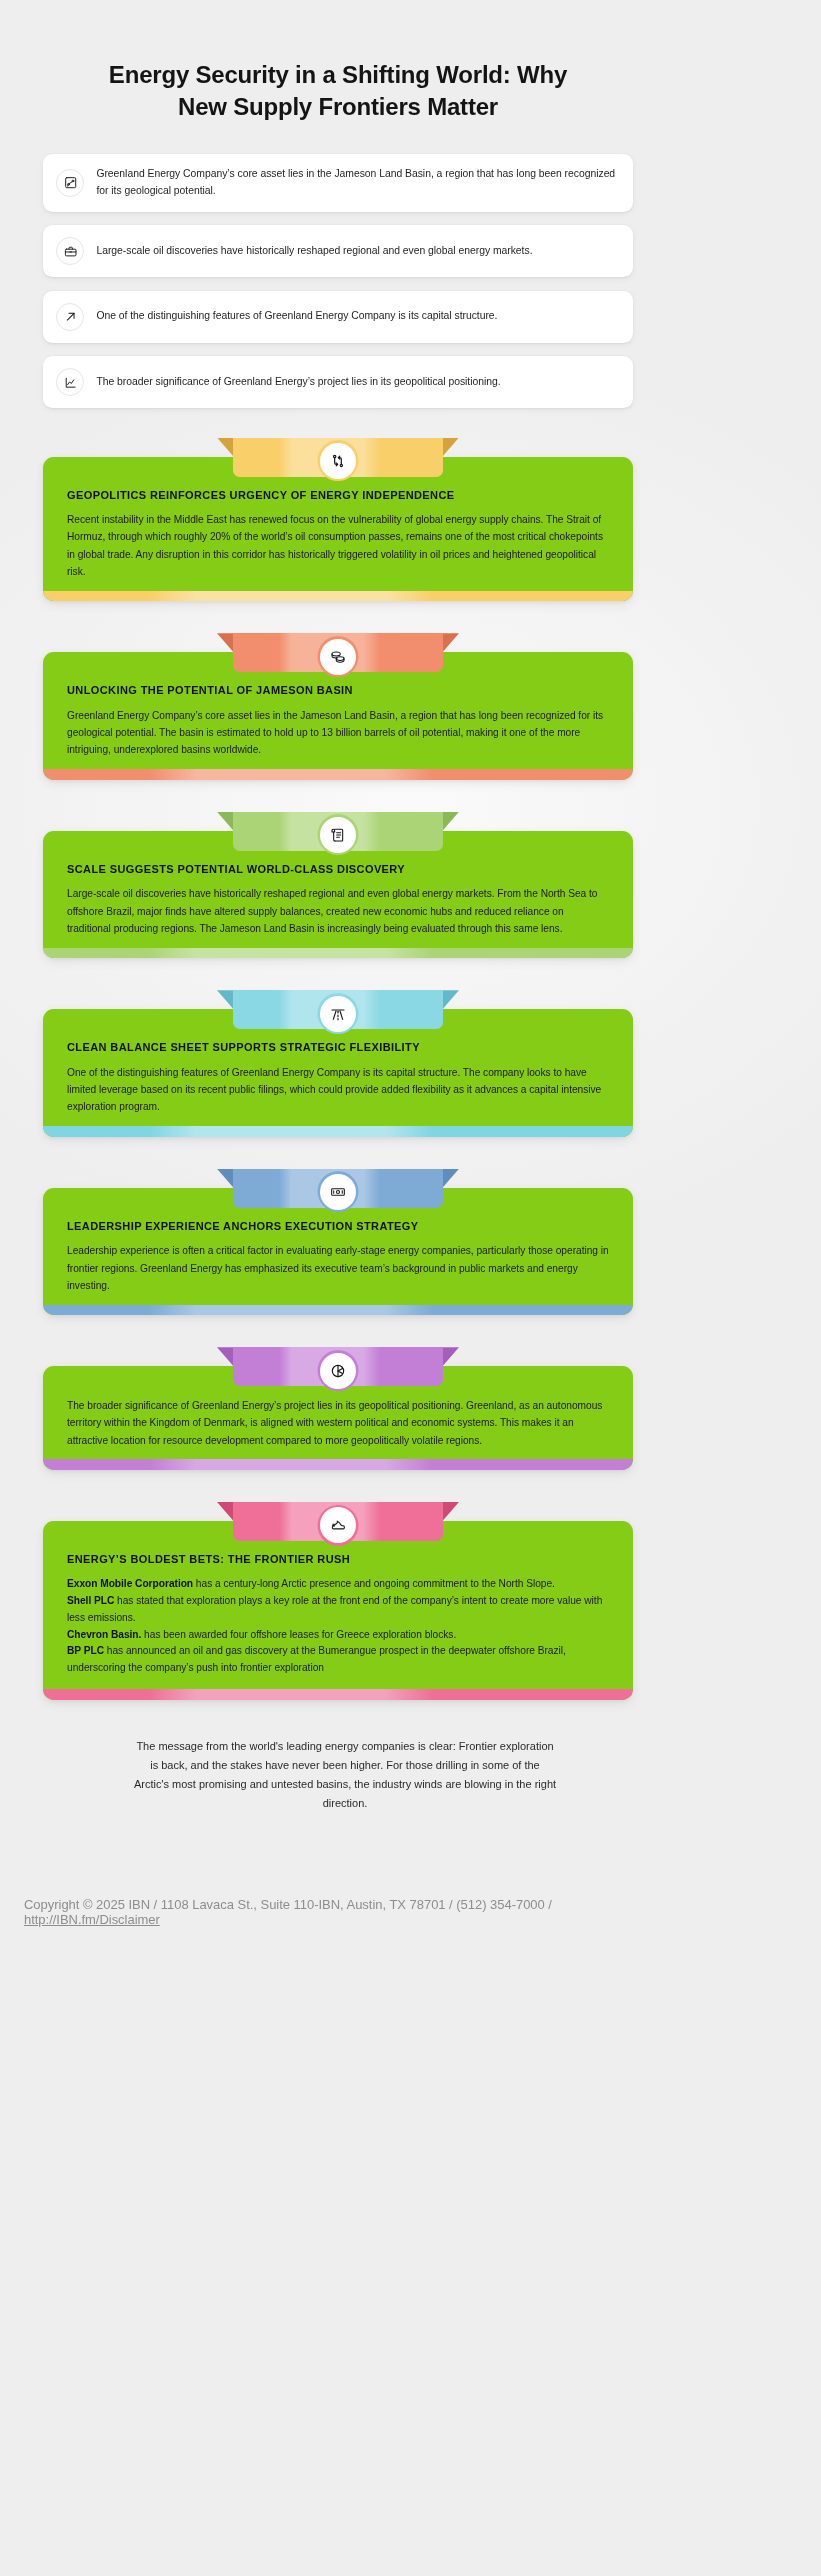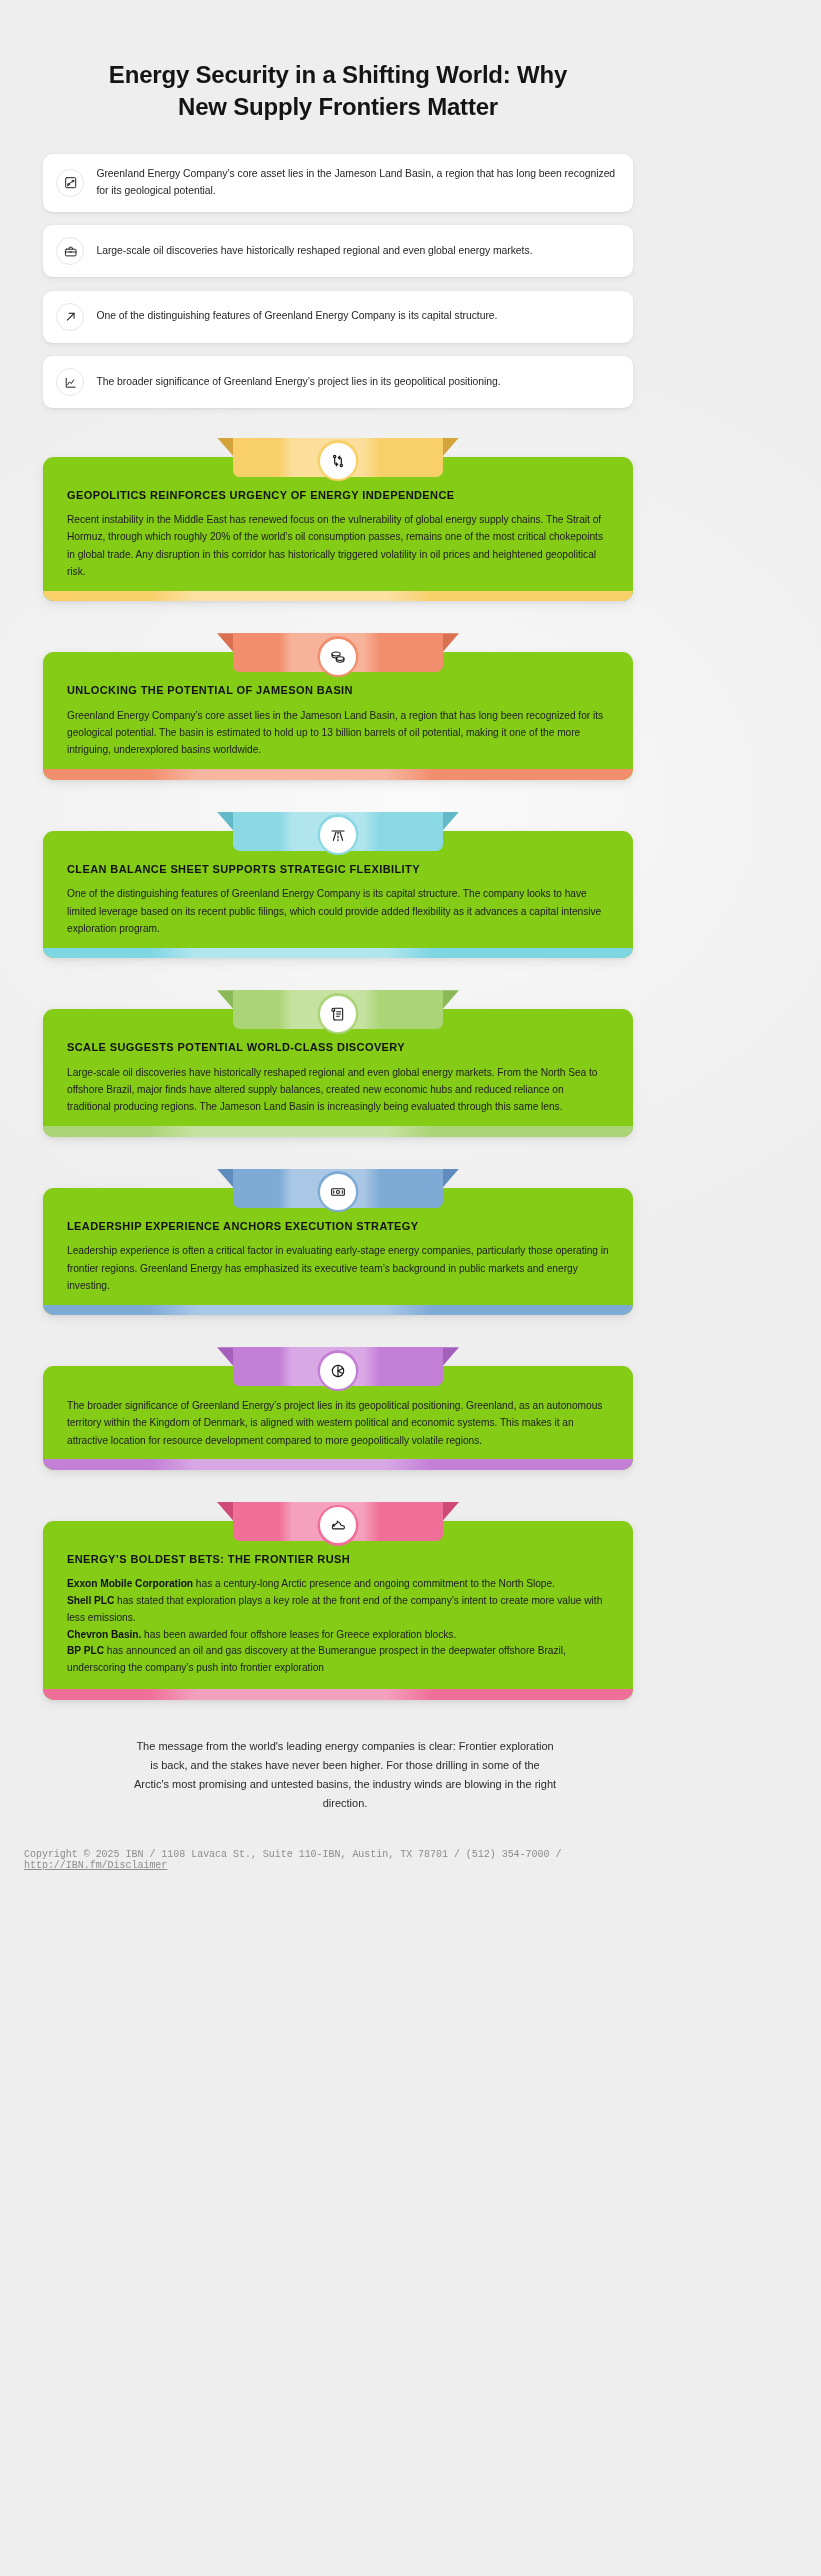--- a/index.html
+++ b/index.html
@@ -150,26 +150,25 @@
     margin-top: 37px;
     padding: 0 118px;
     text-align: center;
     font-size: 11px;
     line-height: 1.72;
     color: #2a2a2a;
     margin-left: 14px;
   }
 
   .footer {
-    margin-top: 36px;
+    margin-top: 84px;
     padding: 0 24px 17.4px 24px;
-    font-size: 10px;
+    font-size: 13px;
     color: #8d8d8d;
     letter-spacing: -0.03px;
-    font-family: Liberation Mono, monospace;
   }
   .footer a { color: #8d8d8d; text-decoration: underline; }
 </style>
 </head>
 <body>
 
 <div class="page">
 
   <div class="title-wrap">
     <h1 class="page-title">Energy Security in a Shifting World: Why New Supply Frontiers Matter</h1>
@@ -259,20 +258,43 @@
           </div>
         </div>
         <div class="card">
           <h2>UNLOCKING THE POTENTIAL OF JAMESON BASIN</h2>
           <p class="body">Greenland Energy Company’s core asset lies in the Jameson Land Basin, a region that has long been recognized for its geological potential. The basin is estimated to hold up to 13 billion barrels of oil potential, making it one of the more intriguing, underexplored basins worldwide.</p>
           <div class="footbar" style="background: linear-gradient(90deg, rgb(242, 142, 110) 0%, rgb(242, 142, 110) 18%, rgb(247, 182, 159) 26%, rgb(247, 182, 159) 58%, rgb(242, 142, 110) 66%, rgb(242, 142, 110) 100%);"></div>
         </div>
       </div>
       <div class="section">
         <div class="ribbon">
+          <div class="tail left" style="background: rgb(140, 185, 87);"></div>
+          <div class="tail right" style="background: rgb(140, 185, 87);"></div>
+          <div class="band" style="background: linear-gradient(90deg, rgb(171, 212, 119) 0%, rgb(171, 212, 119) 22%, rgb(198, 226, 161) 28%, rgb(198, 226, 161) 62%, rgb(171, 212, 119) 70%, rgb(171, 212, 119) 100%);"></div>
+          <div class="icon-ring" style="background: rgb(171, 212, 119);"></div>
+          <div class="icon-badge">
+            <svg viewBox="0 0 24 24" fill="none" stroke="#171717" stroke-width="1.6" stroke-linecap="round" stroke-linejoin="round">
+              <path d="M7 3.5h10.5a1.5 1.5 0 0 1 1.5 1.5v15a1 1 0 0 1-1 1H7.5"></path>
+              <path d="M5 3.5a2 2 0 0 0-2 2v2h4v-2a2 2 0 0 0-2-2z"></path>
+              <path d="M7.5 21a2 2 0 0 1-2-2V7.5"></path>
+              <path d="M10 8.5h6"></path>
+              <path d="M10 12h6"></path>
+              <path d="M10 15.5h4"></path>
+            </svg>
+          </div>
+        </div>
+        <div class="card">
+          <h2>SCALE SUGGESTS POTENTIAL WORLD-CLASS DISCOVERY</h2>
+          <p class="body">Large-scale oil discoveries have historically reshaped regional and even global energy markets. From the North Sea to offshore Brazil, major finds have altered supply balances, created new economic hubs and reduced reliance on traditional producing regions. The Jameson Land Basin is increasingly being evaluated through this same lens.</p>
+          <div class="footbar" style="background: linear-gradient(90deg, rgb(171, 212, 119) 0%, rgb(171, 212, 119) 18%, rgb(199, 227, 163) 26%, rgb(199, 227, 163) 58%, rgb(171, 212, 119) 66%, rgb(171, 212, 119) 100%);"></div>
+        </div>
+      </div>
+      <div class="section">
+        <div class="ribbon">
           <div class="tail left" style="background: rgb(99, 185, 200);"></div>
           <div class="tail right" style="background: rgb(99, 185, 200);"></div>
           <div class="band" style="background: linear-gradient(90deg, rgb(138, 216, 228) 0%, rgb(138, 216, 228) 22%, rgb(176, 229, 238) 28%, rgb(176, 229, 238) 62%, rgb(138, 216, 228) 70%, rgb(138, 216, 228) 100%);"></div>
           <div class="icon-ring" style="background: rgb(138, 216, 228);"></div>
           <div class="icon-badge">
             <svg viewBox="0 0 24 24" fill="none" stroke="#171717" stroke-width="1.7" stroke-linecap="round" stroke-linejoin="round">
               <path d="M3 6h18"></path>
               <path d="M9 7.5 5 20"></path>
               <path d="M15 7.5 19 20"></path>
               <path d="M12 8v2.5"></path>
@@ -282,43 +304,20 @@
           </div>
         </div>
         <div class="card">
           <h2>CLEAN BALANCE SHEET SUPPORTS STRATEGIC FLEXIBILITY</h2>
           <p class="body">One of the distinguishing features of Greenland Energy Company is its capital structure. The company looks to have limited leverage based on its recent public filings, which could provide added flexibility as it advances a capital intensive exploration program.</p>
           <div class="footbar" style="background: linear-gradient(90deg, rgb(127, 214, 227) 0%, rgb(127, 214, 227) 18%, rgb(178, 230, 238) 26%, rgb(178, 230, 238) 58%, rgb(127, 214, 227) 66%, rgb(127, 214, 227) 100%);"></div>
         </div>
       </div>
       <div class="section">
         <div class="ribbon">
-          <div class="tail left" style="background: rgb(140, 185, 87);"></div>
-          <div class="tail right" style="background: rgb(140, 185, 87);"></div>
-          <div class="band" style="background: linear-gradient(90deg, rgb(171, 212, 119) 0%, rgb(171, 212, 119) 22%, rgb(198, 226, 161) 28%, rgb(198, 226, 161) 62%, rgb(171, 212, 119) 70%, rgb(171, 212, 119) 100%);"></div>
-          <div class="icon-ring" style="background: rgb(171, 212, 119);"></div>
-          <div class="icon-badge">
-            <svg viewBox="0 0 24 24" fill="none" stroke="#171717" stroke-width="1.6" stroke-linecap="round" stroke-linejoin="round">
-              <path d="M7 3.5h10.5a1.5 1.5 0 0 1 1.5 1.5v15a1 1 0 0 1-1 1H7.5"></path>
-              <path d="M5 3.5a2 2 0 0 0-2 2v2h4v-2a2 2 0 0 0-2-2z"></path>
-              <path d="M7.5 21a2 2 0 0 1-2-2V7.5"></path>
-              <path d="M10 8.5h6"></path>
-              <path d="M10 12h6"></path>
-              <path d="M10 15.5h4"></path>
-            </svg>
-          </div>
-        </div>
-        <div class="card">
-          <h2>SCALE SUGGESTS POTENTIAL WORLD-CLASS DISCOVERY</h2>
-          <p class="body">Large-scale oil discoveries have historically reshaped regional and even global energy markets. From the North Sea to offshore Brazil, major finds have altered supply balances, created new economic hubs and reduced reliance on traditional producing regions. The Jameson Land Basin is increasingly being evaluated through this same lens.</p>
-          <div class="footbar" style="background: linear-gradient(90deg, rgb(171, 212, 119) 0%, rgb(171, 212, 119) 18%, rgb(199, 227, 163) 26%, rgb(199, 227, 163) 58%, rgb(171, 212, 119) 66%, rgb(171, 212, 119) 100%);"></div>
-        </div>
-      </div>
-      <div class="section">
-        <div class="ribbon">
           <div class="tail left" style="background: rgb(95, 141, 189);"></div>
           <div class="tail right" style="background: rgb(95, 141, 189);"></div>
           <div class="band" style="background: linear-gradient(90deg, rgb(126, 171, 214) 0%, rgb(126, 171, 214) 22%, rgb(170, 200, 229) 28%, rgb(170, 200, 229) 62%, rgb(126, 171, 214) 70%, rgb(126, 171, 214) 100%);"></div>
           <div class="icon-ring" style="background: rgb(126, 171, 214);"></div>
           <div class="icon-badge">
             <svg viewBox="0 0 24 24" fill="none" stroke="#171717" stroke-width="1.6" stroke-linecap="round" stroke-linejoin="round">
               <rect x="2.5" y="7" width="19" height="10" rx="1.4"></rect>
               <circle cx="12" cy="12" r="2.3"></circle>
               <path d="M5.6 10.2v3.6"></path>
               <path d="M18.4 10.2v3.6"></path>

